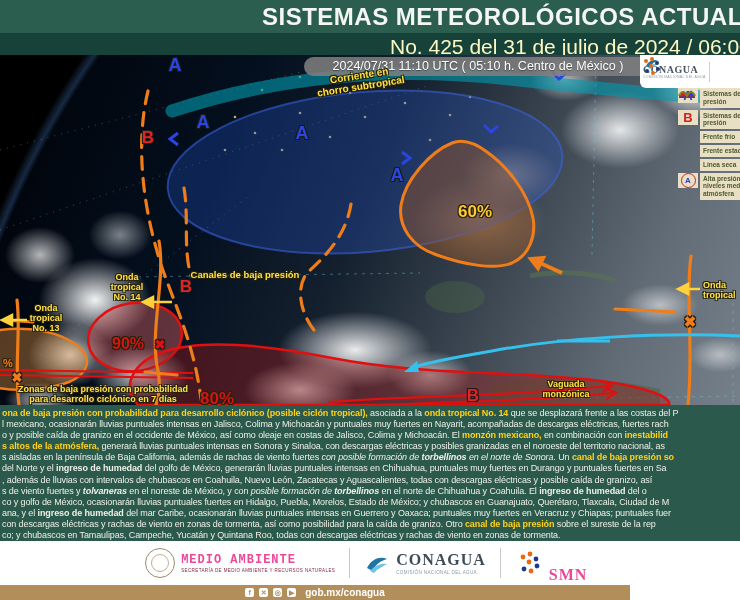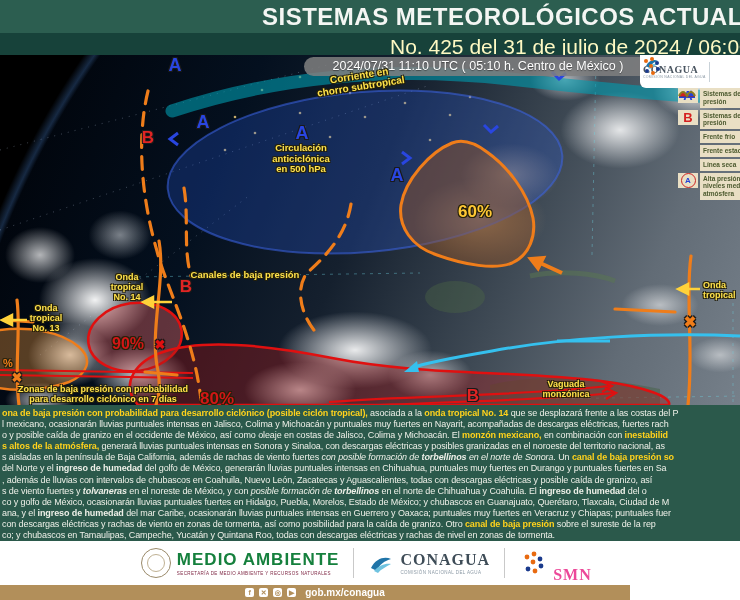--- a/index.html
+++ b/index.html
@@ -74,21 +74,21 @@
   .fline{font-size:9px;letter-spacing:-.1px;line-height:11.1px;color:#eef0e8;white-space:nowrap;}
   .seg-yb{color:#ffd21c;font-weight:bold;margin-top:32px;}
   .seg-wb{font-weight:bold;}
   .seg-i{font-style:italic;}
   .seg-ib{font-style:italic;font-weight:bold;}
   
   .footer{position:absolute;left:0;top:541px;width:740px;height:44px;background:#fff;
           display:flex;align-items:center;justify-content:center;gap:14px;}
   .fgrp{display:flex;align-items:center;gap:6px;}
   .fdiv{width:1px;height:30px;background:#c9c9c9;}
-  .sem-title{font-family:Liberation Sans, sans-serif;font-weight:bold;font-size:17px;color:#15803d;letter-spacing:1px;}
+  .sem-title{font-family:Liberation Mono, monospace;font-weight:bold;font-size:12px;color:#ec4899;letter-spacing:1px;}
   .sem-sub{font-size:4.5px;color:#7a1f3d;letter-spacing:.4px;margin-top:1px;}
   .cng-title{font-family:"Liberation Serif",serif;font-weight:bold;font-size:16px;color:#3e4c57;letter-spacing:1px;}
   .cng-sub{font-size:4.5px;color:#8a98a4;letter-spacing:.4px;margin-top:1px;}
   .smn-title{font-family:"Liberation Serif",serif;font-weight:bold;font-size:16px;color:#ec4899;letter-spacing:1px;margin-top:40px;}
   .smn-sub{font-size:4px;color:#8a98a4;letter-spacing:.3px;margin-top:1px;width:46px;line-height:1.3;}
   .seal{width:28px;height:28px;border:1.5px solid #9a8a6a;border-radius:50%;position:relative;}
   .seal:after{content:"";position:absolute;left:5px;top:5px;right:5px;bottom:5px;border:1px solid #bfb193;border-radius:50%;}
   
   .botbar{position:absolute;left:0;top:585px;width:630px;height:15px;background:#b28f5a;
           display:flex;align-items:center;justify-content:center;gap:5px;}
@@ -282,25 +282,20 @@
             <span class="lcircA">A</span>
           </div>
         <div class="llab">Alta presión en niveles medios de la atmósfera</div>
       </div>
     </div>
 
     <div class="ml" style="left:360px;top:26px;font-size:10px;transform:translate(-50%,-50%) rotate(-9deg);">
       <div>Corriente en</div>
         <div>chorro subtropical</div>
     </div>
-    <div class="ml" style="left:301px;top:104px;font-size:9.5px;">
-      <div>Circulación</div>
-        <div>anticiclónica</div>
-        <div>en 500 hPa</div>
-    </div>
     <div class="ml" style="left:245px;top:220px;font-size:9.5px;">Canales de baja presión</div>
     <div class="ml" style="left:127px;top:232px;font-size:9px;">
       <div>Onda</div>
         <div>tropical</div>
         <div>No. 14</div>
     </div>
     <div class="ml" style="left:46px;top:263px;font-size:9px;">
       <div>Onda</div>
         <div>tropical</div>
         <div>No. 13</div>
@@ -343,21 +338,21 @@
       <div class="fline"><span class="seg-n">l mexicano, ocasionarán lluvias puntuales intensas en Jalisco, Colima y Michoacán y puntuales muy fuertes en Nayarit, acompañadas de descargas eléctricas, fuertes rach</span></div>
       <div class="fline"><span class="seg-n">o y posible caída de granizo en el occidente de México, así como oleaje en costas de Jalisco, Colima y Michoacán. El </span><span class="seg-yb">monzón mexicano,</span><span class="seg-n"> en combinación con </span><span class="seg-yb">inestabilid</span></div>
       <div class="fline"><span class="seg-yb">s altos de la atmósfera,</span><span class="seg-n"> generará lluvias puntuales intensas en Sonora y Sinaloa, con descargas eléctricas y posibles granizadas en el noroeste del territorio nacional, as</span></div>
       <div class="fline"><span class="seg-n">s aisladas en la península de Baja California, además de rachas de viento fuertes </span><span class="seg-i">con posible formación de </span><span class="seg-ib">torbellinos</span><span class="seg-i"> en el norte de Sonora</span><span class="seg-n">. Un </span><span class="seg-yb">canal de baja presión so</span></div>
       <div class="fline"><span class="seg-n">del Norte y el </span><span class="seg-wb">ingreso de humedad</span><span class="seg-n"> del golfo de México, generarán lluvias puntuales intensas en Chihuahua, puntuales muy fuertes en Durango y puntuales fuertes en Sa</span></div>
       <div class="fline"><span class="seg-n">, además de lluvias con intervalos de chubascos en Coahuila, Nuevo León, Zacatecas y Aguascalientes, todas con descargas eléctricas y posible caída de granizo, así</span></div>
       <div class="fline"><span class="seg-n">s de viento fuertes y </span><span class="seg-ib">tolvaneras</span><span class="seg-n"> en el noreste de México, y con </span><span class="seg-i">posible formación de </span><span class="seg-ib">torbellinos</span><span class="seg-n"> en el norte de Chihuahua y Coahuila. El </span><span class="seg-wb">ingreso de humedad</span><span class="seg-n"> del o</span></div>
       <div class="fline"><span class="seg-n">co y golfo de México, ocasionarán lluvias puntuales fuertes en Hidalgo, Puebla, Morelos, Estado de México; y chubascos en Guanajuato, Querétaro, Tlaxcala, Ciudad de M</span></div>
       <div class="fline"><span class="seg-n">ana, y el </span><span class="seg-wb">ingreso de humedad</span><span class="seg-n"> del mar Caribe, ocasionarán lluvias puntuales intensas en Guerrero y Oaxaca; puntuales muy fuertes en Veracruz y Chiapas; puntuales fuer</span></div>
       <div class="fline"><span class="seg-n"> con descargas eléctricas y rachas de viento en zonas de tormenta, así como posibilidad para la caída de granizo. Otro </span><span class="seg-yb">canal de baja presión</span><span class="seg-n"> sobre el sureste de la rep</span></div>
-      <div class="fline"><span class="seg-n">co; y chubascos en Tamaulipas, Campeche, Yucatán y Quintana Roo, todas con descargas eléctricas y rachas de nivel en zonas de tormenta.</span></div>
+      <div class="fline"><span class="seg-n">co; y chubascos en Tamaulipas, Campeche, Yucatán y Quintana Roo, todas con descargas eléctricas y rachas de viento en zonas de tormenta.</span></div>
     </div>
 
   <div class="footer">
     <div class="fgrp">
       <div class="seal"></div>
       <div>
         <div class="sem-title">MEDIO AMBIENTE</div>
         <div class="sem-sub">SECRETARÍA DE MEDIO AMBIENTE Y RECURSOS NATURALES</div>
       </div>
     </div>

